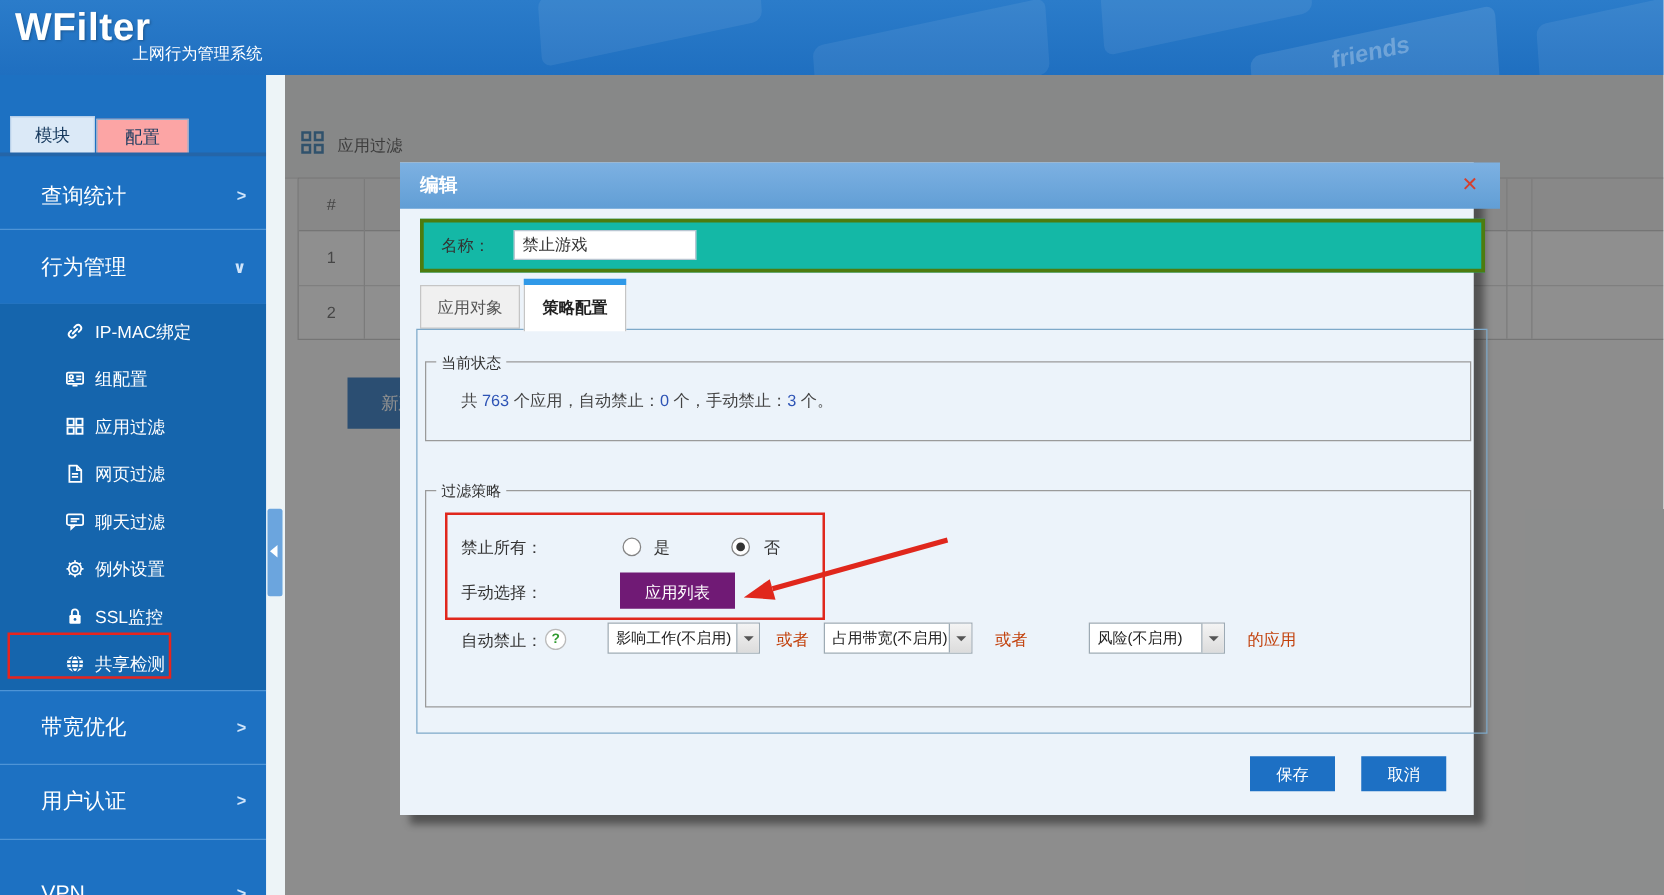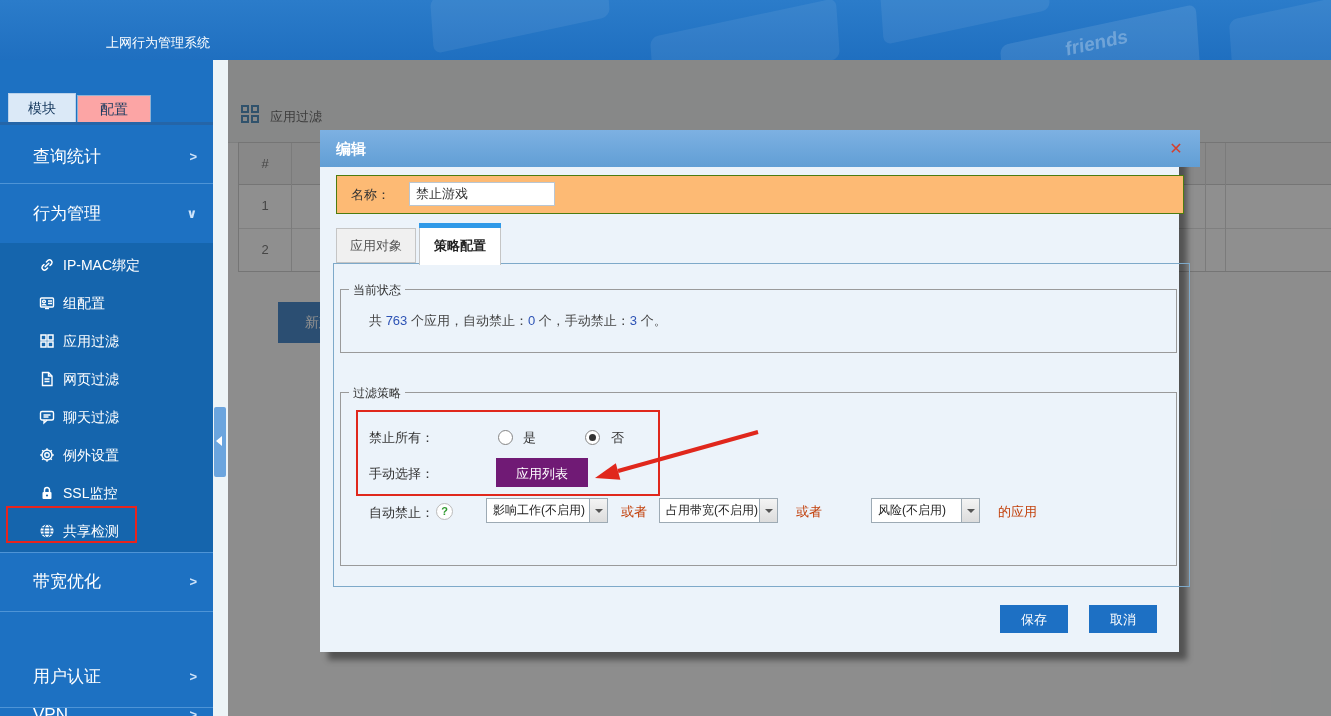--- a/index.html
+++ b/index.html
@@ -21,21 +21,21 @@
 
   
   #sidebar{left:0;top:60px;width:213px;height:656px;background:#1d71c2;overflow:hidden;}
   .side-tab{position:absolute;text-align:center;font-size:14px;color:#16395e;cursor:pointer;}
   #tabline{position:absolute;left:0;top:62px;width:213px;height:3px;background:#2465a8;}
   .section{position:absolute;left:0;width:213px;color:#fff;font-size:17px;
            border-bottom:1px solid #4e94d6;}
   .section .lbl{position:absolute;left:33px;}
   .section .chev{position:absolute;right:16px;color:#cfe4fa;font-size:13px;font-weight:bold;}
   #submenu{position:absolute;left:0;top:183px;width:213px;height:309px;background:#1565ad;}
-  .subitem{position:absolute;left:0;width:213px;height:38px;line-height:38px;color:#fff;
+  .subitem{position:absolute;left:13px;width:213px;height:38px;line-height:38px;color:#fff;
            font-size:14px;cursor:pointer;}
   .subitem .txt{position:absolute;left:63px;top:0;}
   .subitem svg{position:absolute;left:39px;top:11px;}
   #side-red-rect{left:6px;top:263px;width:127px;height:33px;border:2px solid #e8241d;}
   #collapse-strip{left:213px;top:60px;width:15px;height:656px;background:#edf4f7;}
   #collapse-handle{left:214px;top:407px;width:12px;height:70px;background:#6ba5de;
                    border-radius:2px;cursor:pointer;}
   #collapse-handle .tri{position:absolute;left:2px;top:29px;width:0;height:0;
       border-top:5px solid transparent;border-bottom:5px solid transparent;
       border-right:6px solid #fff;}
@@ -59,22 +59,22 @@
 
   
   #modal{left:320px;top:130px;width:859px;height:522px;background:#ecf3fa;
          box-shadow:8px 8px 6px rgba(0,0,0,0.42);font-size:13px;color:#333;}
   #modal-title-bar{position:absolute;left:0;top:0;width:880px;height:37px;
          background:linear-gradient(180deg,#7db1e2 0%,#619ed5 100%);}
   #modal-title{position:absolute;left:16px;top:0;line-height:37px;color:#fff;
          font-weight:bold;font-size:15px;}
   #modal-close{position:absolute;right:14px;top:9px;width:20px;height:20px;color:#d5402e;
          font-size:16px;font-weight:bold;text-align:center;line-height:20px;cursor:pointer;}
-  #name-box{position:absolute;left:16px;top:45px;width:846px;height:37px;background:#fdba74;
-         border:1px solid #4d7c0f;}
+  #name-box{position:absolute;left:16px;top:45px;width:846px;height:37px;background:#14b8a6;
+         border:3px solid #4d7c0f;}
   #name-label{position:absolute;left:14px;top:0;line-height:37px;}
   #name-input{position:absolute;left:72px;top:6px;width:132px;height:20px;border:1px solid #b9c6d2;
          font-size:13px;padding:1px 6px;font-family:inherit;color:#333;background:#fff;}
   .mtab{position:absolute;text-align:center;cursor:pointer;}
   #mtab1{left:16px;top:98px;width:78px;height:33px;line-height:33px;background:#f0f0f0;
          border:1px solid #c5c5c5;color:#555;}
   #mtab2-bar{left:99px;top:93px;width:82px;height:5px;background:#2f99e8;z-index:3;}
   #mtab2{left:99px;top:98px;width:80px;height:37px;line-height:35px;background:#fff;
          border:1px solid #c5c5c5;border-bottom:none;border-top:none;color:#222;
          font-weight:bold;z-index:3;}
@@ -118,20 +118,21 @@
 
 <div id="page">
 
   <div id="header" class="abs">
     <div class="kb-key" style="left:430px;top:-20px;width:180px;height:55px;"></div>
     <div class="kb-key" style="left:650px;top:18px;width:190px;height:60px;"></div>
     <div class="kb-key" style="left:880px;top:-28px;width:170px;height:55px;"></div>
     <div class="kb-key" style="left:1000px;top:25px;width:200px;height:62px;background:rgba(255,255,255,0.10);"></div>
     <div class="kb-key" style="left:1230px;top:8px;width:120px;height:70px;"></div>
     <div class="kb-key-label" style="left:1065px;top:32px;">friends</div>
+    <div id="logo" class="abs">WFilter</div>
     <div id="logo-sub" class="abs">上网行为管理系统</div>
   </div>
 
   <div id="sidebar" class="abs">
     <div class="side-tab" style="left:8px;top:33px;width:66px;height:29px;line-height:29px;background:#dbe9f7;border:1px solid #b9d1ea;">模块</div>
     <div class="side-tab" style="left:77px;top:35px;width:72px;height:27px;line-height:27px;background:#fca5a5;border:1px solid #8db1d4;">配置</div>
     <div id="tabline"></div>
 
     <div class="section" style="top:70px;height:53px;line-height:53px;">
       <span class="lbl">查询统计</span>
@@ -226,21 +227,21 @@
           </svg>
         <span class="txt">共享检测</span>
       </div>
       <div class="abs" id="side-red-rect"></div>
     </div>
 
     <div class="section" style="top:492px;height:58px;line-height:58px;border-top:1px solid #4e94d6;">
       <span class="lbl">带宽优化</span>
       <span class="chev">&gt;</span>
     </div>
-    <div class="section" style="top:551px;height:60px;line-height:60px;margin-top:36px;">
+    <div class="section" style="top:551px;height:60px;line-height:60px;">
       <span class="lbl">用户认证</span>
       <span class="chev">&gt;</span>
     </div>
     <div class="section" style="top:612px;height:104px;line-height:85px;border-bottom:none;">
       <span class="lbl">VPN</span>
       <span class="chev">&gt;</span>
     </div>
   </div>
 
   <div id="collapse-strip" class="abs"></div>

